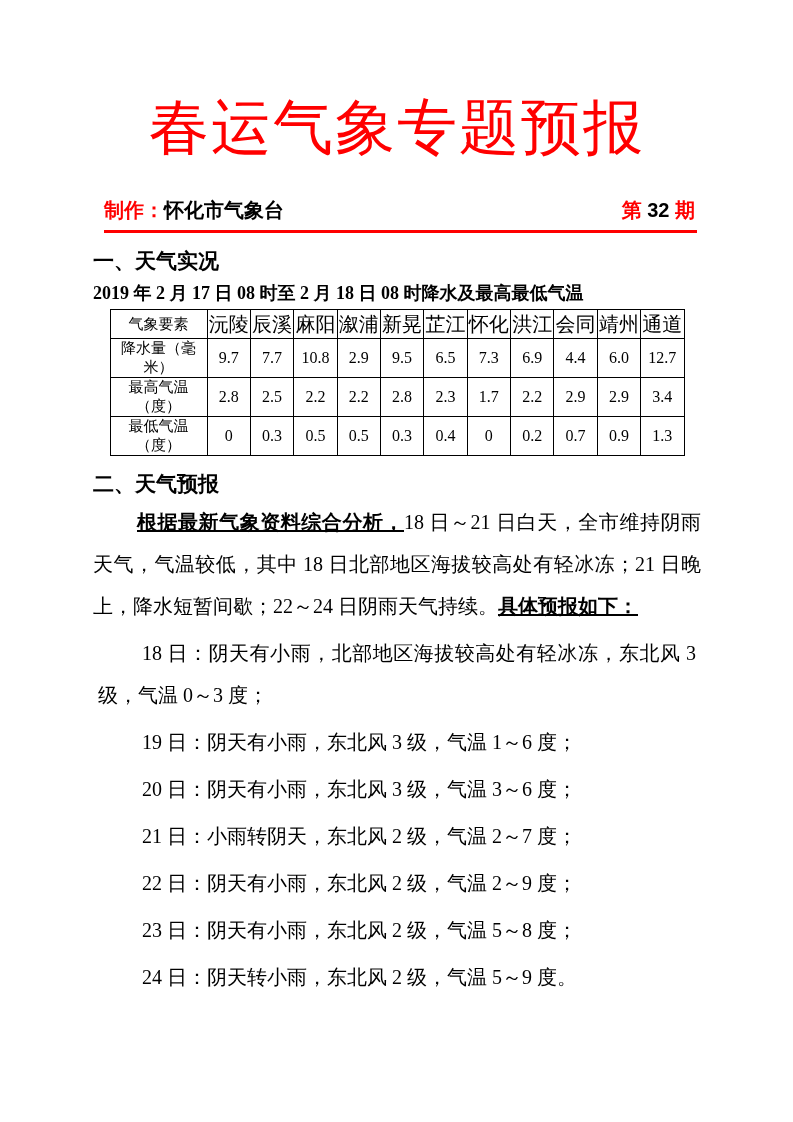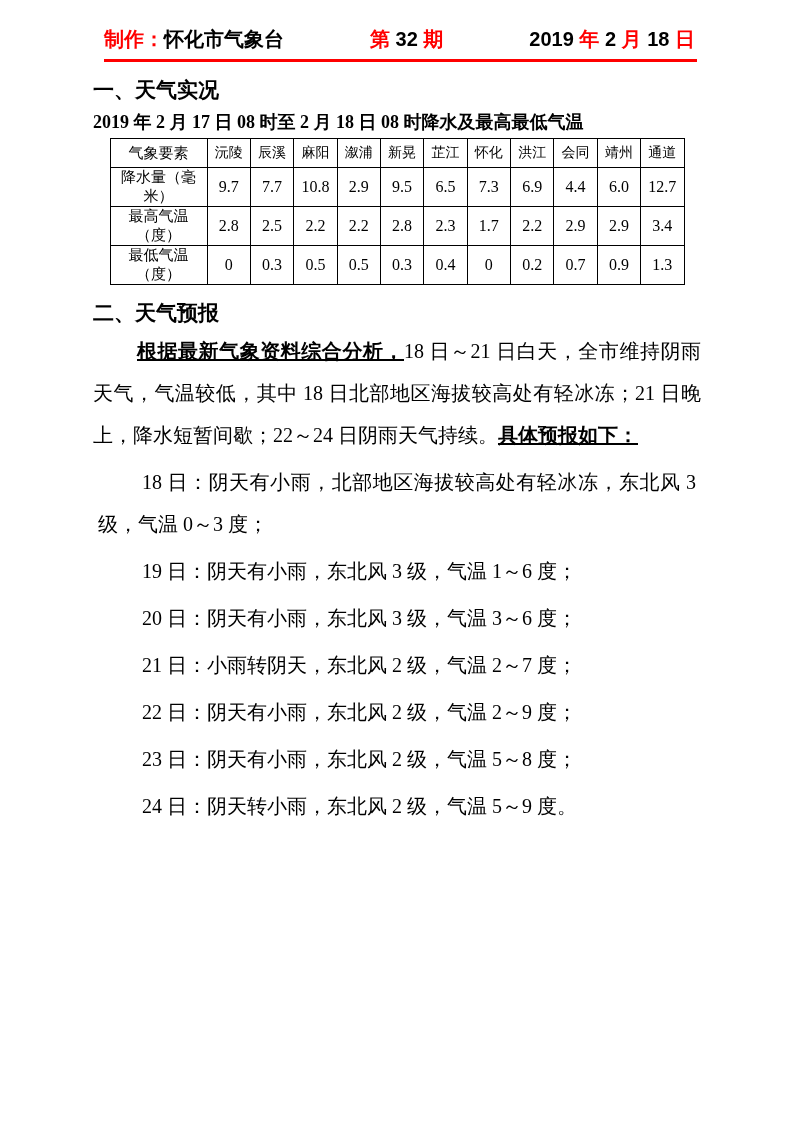--- a/index.html
+++ b/index.html
@@ -42,21 +42,21 @@
   }
   
   table.obs{
     border-collapse:collapse;margin:0 auto;width:575px;table-layout:fixed;
     font-size:16px;
   }
   table.obs th,table.obs td{
     border:1px solid #000;text-align:center;vertical-align:middle;
     padding:0 1px;font-weight:normal;overflow:hidden;
   }
-  table.obs th{height:28px;font-size:14px;}
+  table.obs th{height:28px;font-size:20px;}
   table.obs td{height:30px;}
   table.obs .lblcol{width:94px;font-size:15px;}
   
   .note{
     margin:8px 0 0 0;font-size:20px;line-height:40px;text-indent:2.2em;
   }
   .para{
     margin:4px 0 0 0;font-size:20px;line-height:42px;text-indent:2.2em;
     text-align:justify;
   }
@@ -66,30 +66,28 @@
   .daily p{
     margin:5px;font-size:20px;line-height:42px;text-indent:2.2em;
     text-align:justify;
   }
 </style>
 </head>
 <body>
 
 <div class="doc">
 
+  <h1 class="title">春运气象专题预报</h1>
 
   <div class="masthead">
     <span>
       <span class="red">制作：</span><span class="blk">怀化市气象台</span>
     </span>
     <span>
       <span class="red">第</span><span class="blk"> 32 </span><span class="red">期</span>
-    </span>
-    <span>
-      <span class="blk">2019</span><span class="red"> 年 </span><span class="blk">2</span><span class="red"> 月 </span><span class="blk">18</span><span class="red"> 日</span>
     </span>
   </div>
 
   <h2 class="sec-heading">一、天气实况</h2>
 
   <div class="tbl-caption">2019 年 2 月 17 日 08 时至 2 月 18 日 08 时降水及最高最低气温</div>
 
   <table class="obs">
     <tbody>
         <tr>

